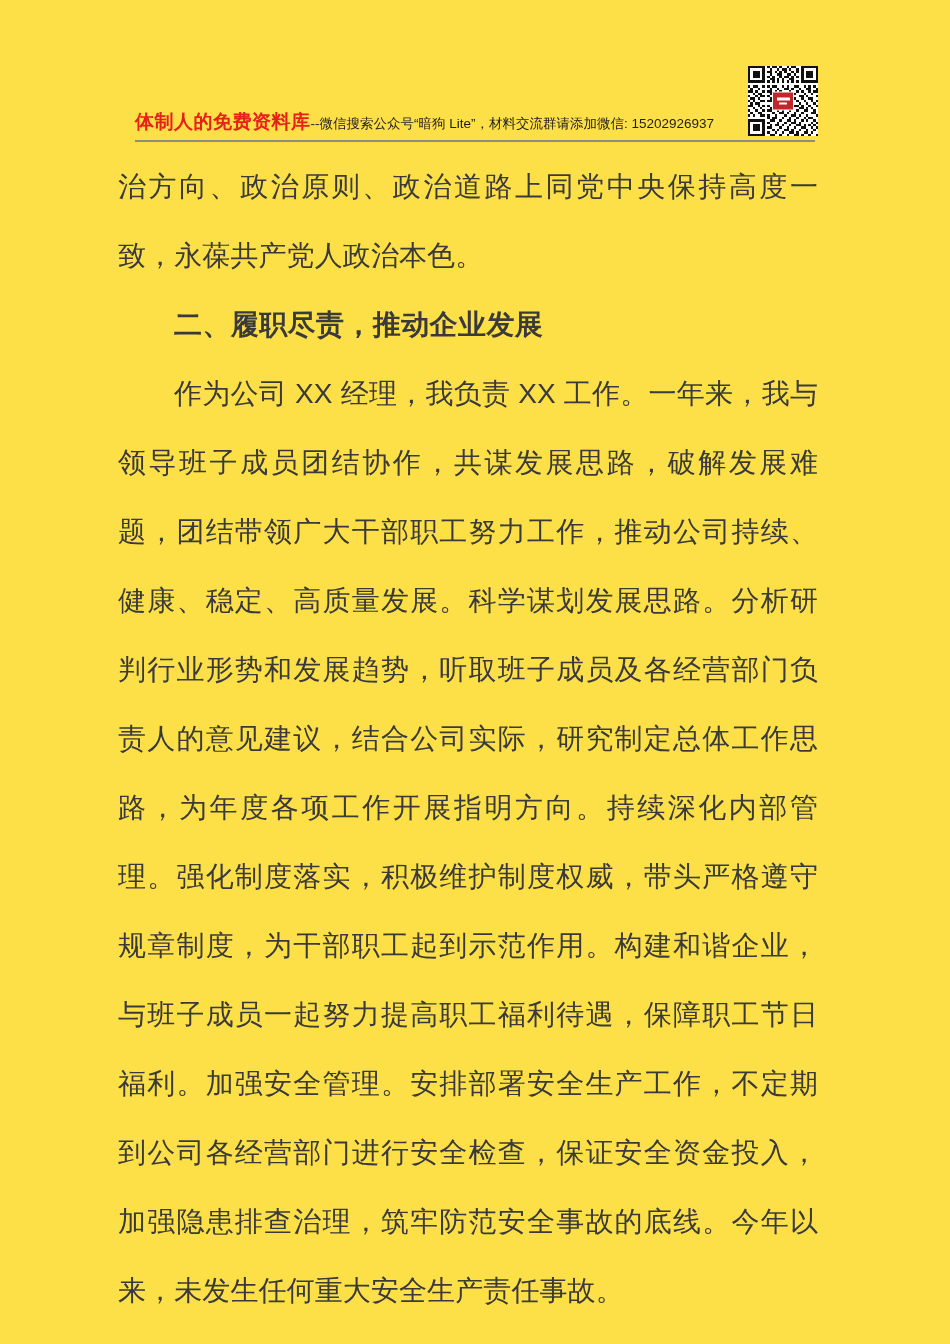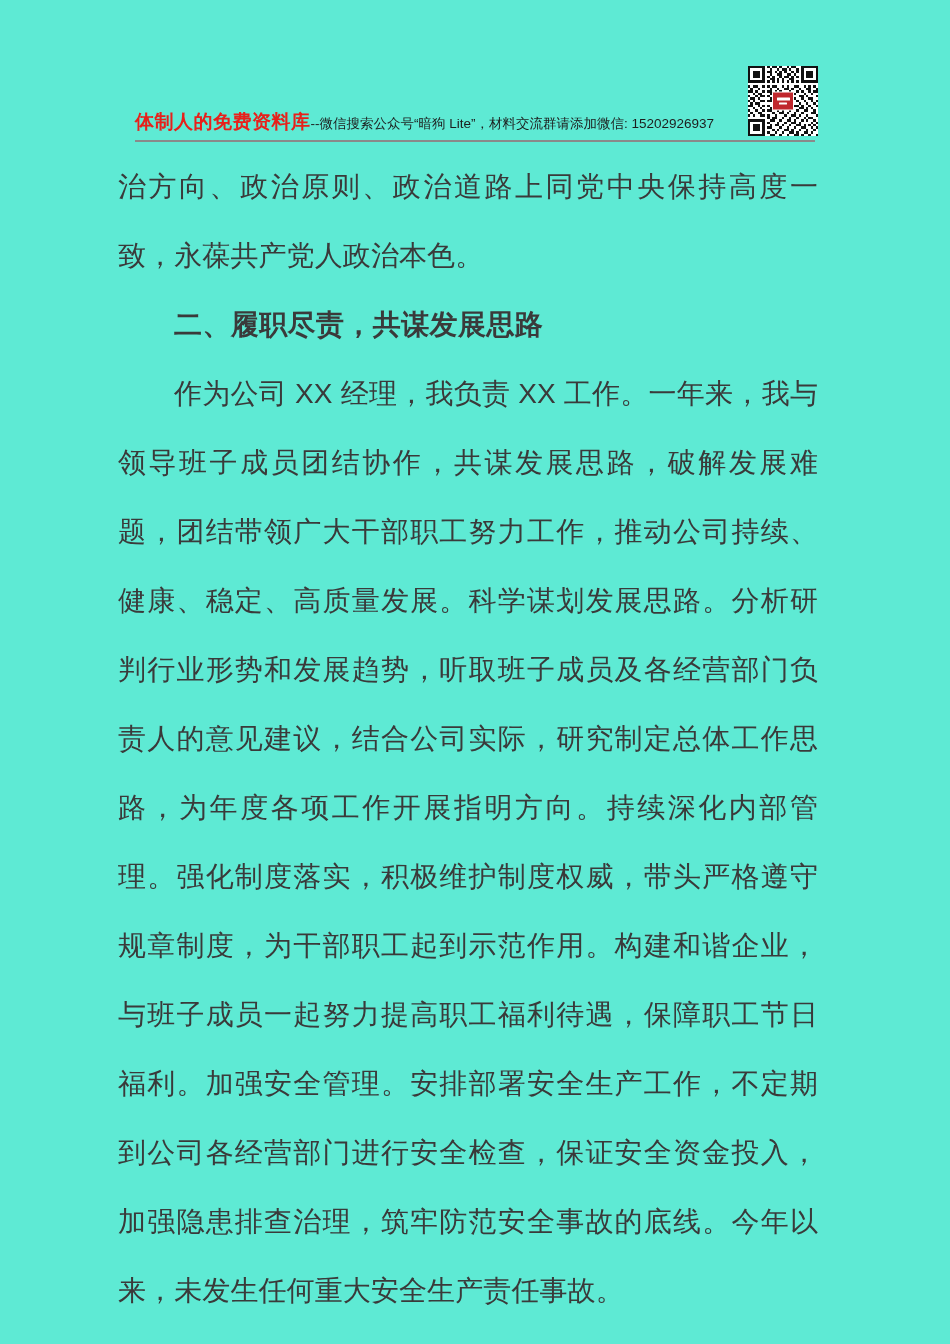--- a/index.html
+++ b/index.html
@@ -4,21 +4,21 @@
 <style>
   html, body {
     margin: 0;
     padding: 0;
     background: #ffffff;
   }
   .page {
     position: relative;
     width: 950px;
     height: 1344px;
-    background: #5eead4;
+    background: #fde047;
     overflow: hidden;
     font-family: "Liberation Sans", "DejaVu Sans", sans-serif;
   }
 
   
   .header-band {
     position: absolute;
     left: 135px;
     top: 60px;
     width: 680px;
@@ -379,21 +379,21 @@
     <div class="qr-logo">
       <i class="l1"></i>
         <i class="l2"></i>
     </div>
   </div>
 
   <div class="content">
 
     <p class="para cont">治方向、政治原则、政治道路上同党中央保持高度一致，永葆共产党人政治本色。</p>
 
-    <h2 class="sec-head gap-before-head">二、履职尽责，共谋发展思路</h2>
+    <h2 class="sec-head gap-before-head">二、履职尽责，推动企业发展</h2>
 
     <p class="para indent gap-after-head">作为公司 XX 经理，我负责 XX 工作。一年来，我与领导班子成员团结协作，共谋发展思路，破解发展难题，团结带领广大干部职工努力工作，推动公司持续、健康、稳定、高质量发展。科学谋划发展思路。分析研判行业形势和发展趋势，听取班子成员及各经营部门负责人的意见建议，结合公司实际，研究制定总体工作思路，为年度各项工作开展指明方向。持续深化内部管理。强化制度落实，积极维护制度权威，带头严格遵守规章制度，为干部职工起到示范作用。构建和谐企业，与班子成员一起努力提高职工福利待遇，保障职工节日福利。加强安全管理。安排部署安全生产工作，不定期到公司各经营部门进行安全检查，保证安全资金投入，加强隐患排查治理，筑牢防范安全事故的底线。今年以来，未发生任何重大安全生产责任事故。</p>
 
     <h2 class="sec-head gap-before-head">三、廉洁从业，筑牢思想防线</h2>
 
     <p class="para indent gap-after-head">按照公司党委、纪委的统一部署，履行“一岗双责”要求，认真落实所承担的党建工作责任和党风廉政建设工作责任。管好自己。认真学习、严格遵守党规党纪，带头参加纪律教育学习宣传月活动，带头开展学习研讨，时刻把纪律和规矩挺在前面，不该做的事坚决不做、不该拿的东西坚决不拿、不该去的地方坚决不去、不该说的话坚决不</p>
 
   </div>
 </div>
 

